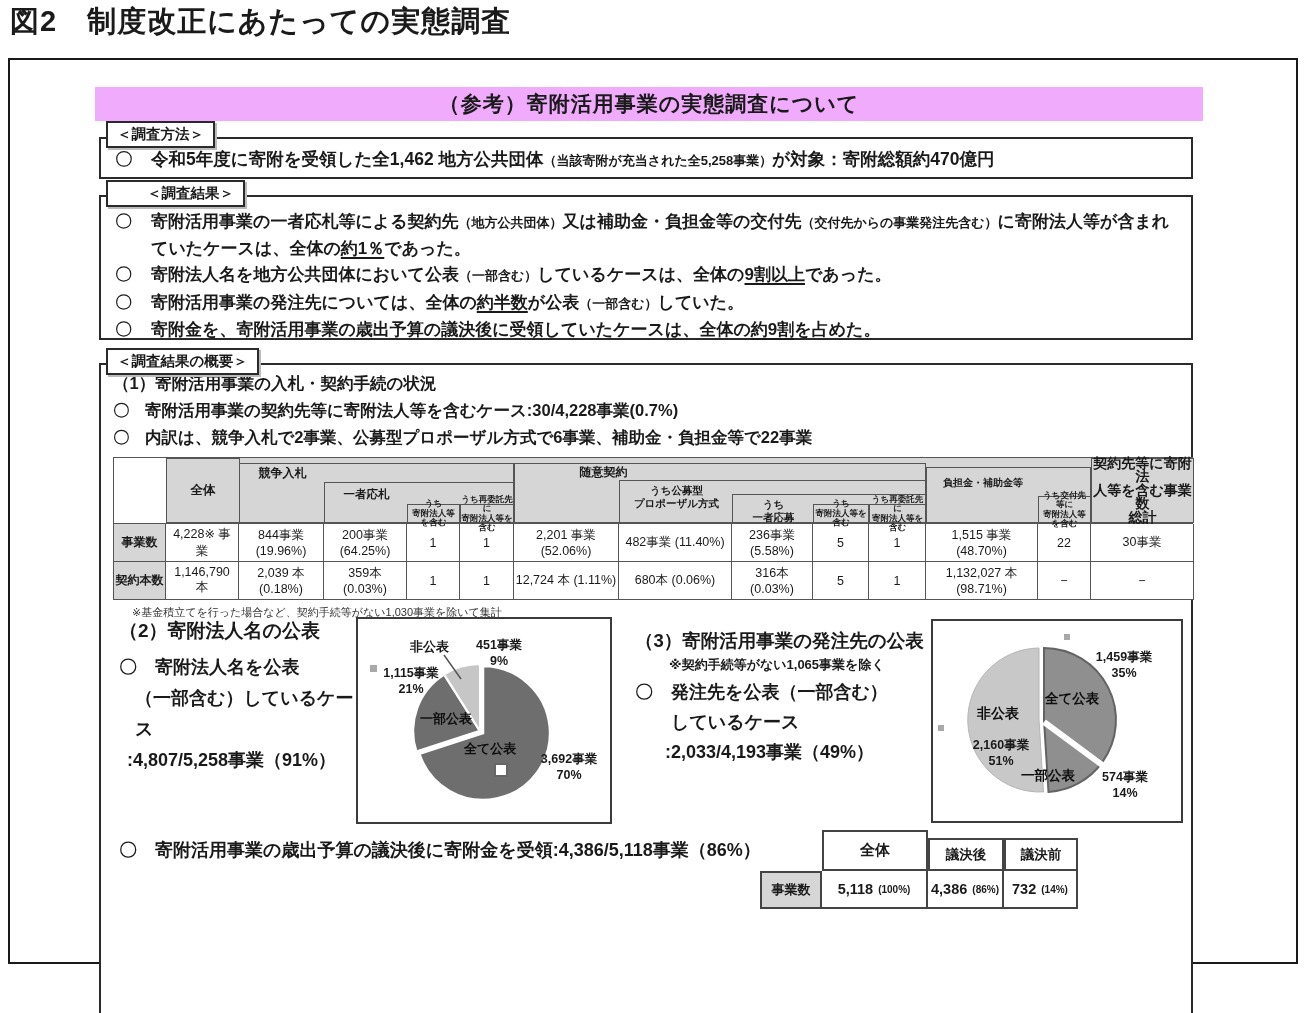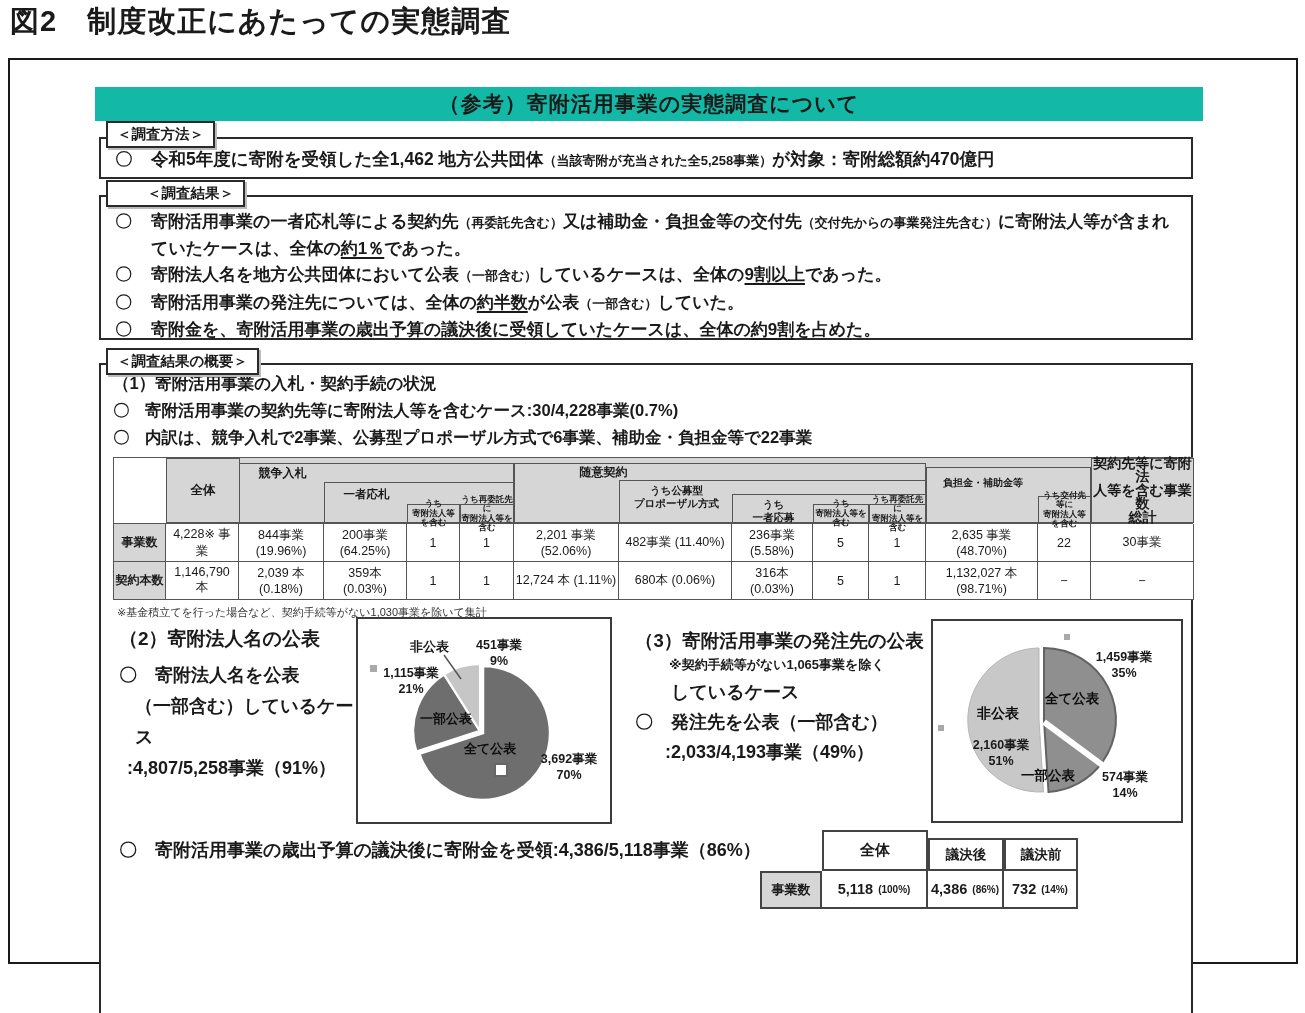--- a/index.html
+++ b/index.html
@@ -1,20 +1,20 @@
 <!DOCTYPE html>
 <html><head>
 <meta charset="utf-8">
 <style>
   html,body{margin:0;padding:0;background:#fff;}
   .page{position:relative;width:1305px;height:1013px;background:#fff;overflow:hidden;
         font-family:"Liberation Sans","DejaVu Sans",sans-serif;color:#1a1a1a;}
   .fig-title{position:absolute;left:10px;top:2px;margin:0;font-size:29px;font-weight:bold;letter-spacing:1px;}
   .outer{position:absolute;left:8px;top:58px;width:1286px;height:902px;border:2px solid #1a1a1a;}
-  .hdr-bar{position:absolute;left:95px;top:87px;width:1108px;height:34px;background:#14b8a6;
+  .hdr-bar{position:absolute;left:95px;top:87px;width:1108px;height:34px;background:#f0abfc;
            text-align:center;font-weight:bold;font-size:21px;line-height:34px;letter-spacing:1px;}
   .tag{position:absolute;background:#fff;border:2px solid #2a2a2a;font-weight:bold;font-size:14.5px;
        padding:2px 9px;z-index:5;box-shadow:2px 2px 0 #bbb;}
   .cbox{position:absolute;left:99px;width:1094px;border:2px solid #2a2a2a;background:#fff;box-sizing:border-box;}
   .brow{display:flex;align-items:flex-start;}
   .bmark{width:36px;flex:none;font-weight:600;}
   .btext{flex:1;}
   .seg-n{}
   .seg-sm{font-size:13px;}
   .seg-em{font-weight:bold;text-decoration:underline;text-decoration-thickness:2px;text-underline-offset:3px;}
@@ -32,23 +32,23 @@
   .hb-label{position:absolute;left:0;top:0;display:flex;align-items:center;justify-content:center;
             font-weight:600;text-align:center;}
   .hb-col{flex-direction:column;}
   .smhead{display:flex;flex-direction:column;align-items:center;justify-content:center;width:100%;height:100%;
           font-size:8.5px;line-height:9.5px;font-weight:600;text-align:center;}
   .t1-row{display:grid;grid-template-columns:52px 73px 85px 83px 53px 54px 105px 113px 81px 56px 57px 112px 53px 103px;
           border-left:1px solid #555;box-sizing:border-box;}
   .tc{border-right:1px solid #555;border-bottom:1px solid #555;display:flex;align-items:center;justify-content:center;
       font-size:12.5px;height:38px;background:#fff;box-sizing:border-box;text-align:center;padding:0 1px;}
   .tc-label{background:#d6d6d6;font-weight:600;font-size:12px;}
-  .t1-foot{position:absolute;left:16px;top:240px;font-size:11px;color:#333;}
-  
-  .sec2{position:absolute;left:18px;top:261px;width:250px;font-weight:600;}
+  .t1-foot{position:absolute;left:31px;top:240px;font-size:11px;color:#333;}
+  
+  .sec2{position:absolute;left:18px;top:253px;width:250px;font-weight:600;}
   .sec2 .sec-head{font-size:19px;margin-bottom:8px;}
   .sec2 .ln{font-size:18px;line-height:31px;}
   .sec3{position:absolute;left:534px;top:263px;width:306px;font-weight:600;}
   .sec3 .sec-head{font-size:18.5px;}
   .sec3 .note{font-size:13px;padding-left:34px;line-height:24px;}
   .sec3 .ln{font-size:18px;line-height:30px;}
   .sec4{position:absolute;left:18px;top:465px;width:700px;font-weight:600;}
   .sec4 .sec-head{font-size:18px;display:inline;}
   .sec4 .note{font-size:13px;margin-left:14px;}
   .sec4 .ln{font-size:18px;margin-top:8px;}
@@ -90,21 +90,21 @@
       <span class="bmark">〇</span>
       <span class="btext"><span class="seg-n">令和5年度に寄附を受領した全1,462 地方公共団体</span><span class="seg-sm">（当該寄附が充当された全5,258事業）</span><span class="seg-n">が対象：寄附総額約470億円</span></span>
     </div>
   </div>
 
   <div class="tag" style="left:106px;top:180px;padding-left:39px;">＜調査結果＞</div>
   <div class="cbox" style="top:195px;height:145px;">
     <div class="box2-inner">
       <div class="brow">
         <span class="bmark">〇</span>
-        <span class="btext"><span class="seg-n">寄附活用事業の一者応札等による契約先</span><span class="seg-sm">（再委託先含む）</span><span class="seg-n">又は補助金・負担金等の交付先</span><span class="seg-sm">（交付先からの事業発注先含む）</span><span class="seg-n">に寄附法人等が含まれていたケースは、全体の</span><span class="seg-em">約1％</span><span class="seg-n">であった。</span></span>
+        <span class="btext"><span class="seg-n">寄附活用事業の一者応札等による契約先</span><span class="seg-sm">（地方公共団体）</span><span class="seg-n">又は補助金・負担金等の交付先</span><span class="seg-sm">（交付先からの事業発注先含む）</span><span class="seg-n">に寄附法人等が含まれていたケースは、全体の</span><span class="seg-em">約1％</span><span class="seg-n">であった。</span></span>
       </div>
       <div class="brow">
         <span class="bmark">〇</span>
         <span class="btext"><span class="seg-n">寄附法人名を地方公共団体において公表</span><span class="seg-sm">（一部含む）</span><span class="seg-n">しているケースは、全体の</span><span class="seg-em">9割以上</span><span class="seg-n">であった。</span></span>
       </div>
       <div class="brow">
         <span class="bmark">〇</span>
         <span class="btext"><span class="seg-n">寄附活用事業の発注先については、全体の</span><span class="seg-em">約半数</span><span class="seg-n">が公表</span><span class="seg-sm">（一部含む）</span><span class="seg-n">していた。</span></span>
       </div>
       <div class="brow">
@@ -200,21 +200,21 @@
         <div class="tc">4,228※ 事業</div>
         <div class="tc">844事業 (19.96%)</div>
         <div class="tc">200事業 (64.25%)</div>
         <div class="tc">1</div>
         <div class="tc">1</div>
         <div class="tc">2,201 事業 (52.06%)</div>
         <div class="tc">482事業 (11.40%)</div>
         <div class="tc">236事業 (5.58%)</div>
         <div class="tc">5</div>
         <div class="tc">1</div>
-        <div class="tc">2,635 事業 (48.70%)</div>
+        <div class="tc">1,515 事業 (48.70%)</div>
         <div class="tc">22</div>
         <div class="tc">30事業</div>
       </div>
       <div class="t1-row">
         <div class="tc tc-label">契約本数</div>
         <div class="tc">1,146,790 本</div>
         <div class="tc">2,039 本 (0.18%)</div>
         <div class="tc">359本 (0.03%)</div>
         <div class="tc">1</div>
         <div class="tc">1</div>
@@ -261,22 +261,22 @@
       <div class="pl" style="left:176px;top:132px;width:70px;">
         <div>3,692事業</div>
         <div>70%</div>
       </div>
       <div class="sq-gray" style="left:12px;top:46px;width:7px;height:7px;"></div>
     </div>
 
     <div class="sec3">
       <div class="sec-head">（3）寄附活用事業の発注先の公表</div>
       <div class="note">※契約手続等がない1,065事業を除く</div>
+      <div class="ln">〇　発注先を公表（一部含む）</div>
       <div class="ln" style="padding-left:36px;">しているケース</div>
-      <div class="ln">〇　発注先を公表（一部含む）</div>
       <div class="ln" style="padding-left:30px;">:2,033/4,193事業（49%）</div>
     </div>
 
     <div class="pie-box" style="left:830px;top:254px;width:248px;height:200px;">
       <svg width="244" height="196" viewBox="0 0 244 196">
         <g transform="translate(106,99)">
           <path d="M0 0 L4.5 71.9 A72 72 0 1 1 0 -72 Z" fill="#c8c8c8" stroke="#b5b5b5" stroke-width="1"></path>
           <path d="M0 0 L0 -72 A72 72 0 0 1 58.2 42.3 Z" fill="#8f8f8f" stroke="#636363" stroke-width="2" transform="translate(5,0)"></path>
           <path d="M0 0 L58.2 42.3 A72 72 0 0 1 4.5 71.9 Z" fill="#8f8f8f" stroke="#636363" stroke-width="2" transform="translate(5,0)"></path>
           <line x1="5" y1="2" x2="66" y2="47" stroke="#fff" stroke-width="6"></line>

